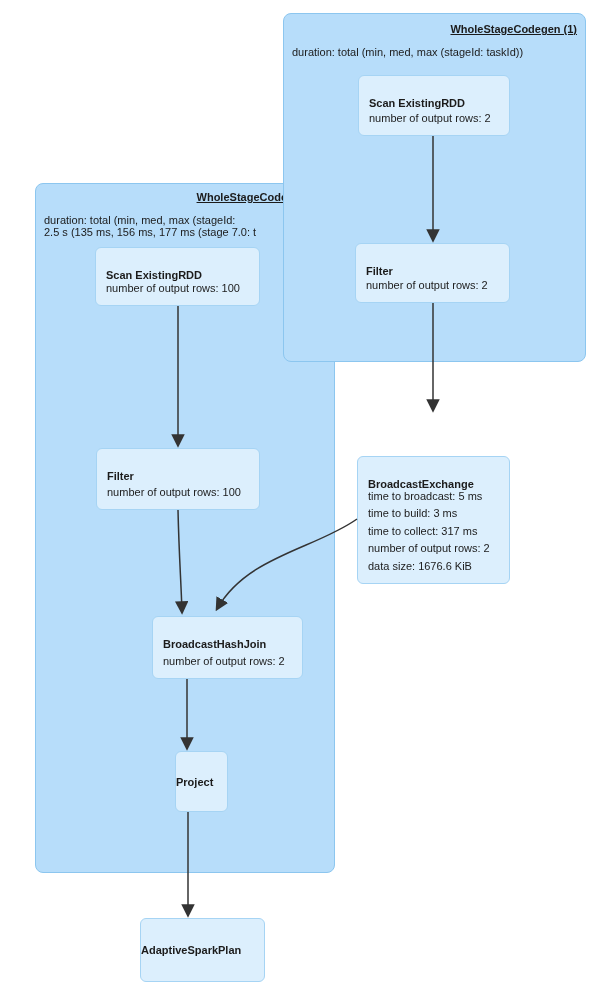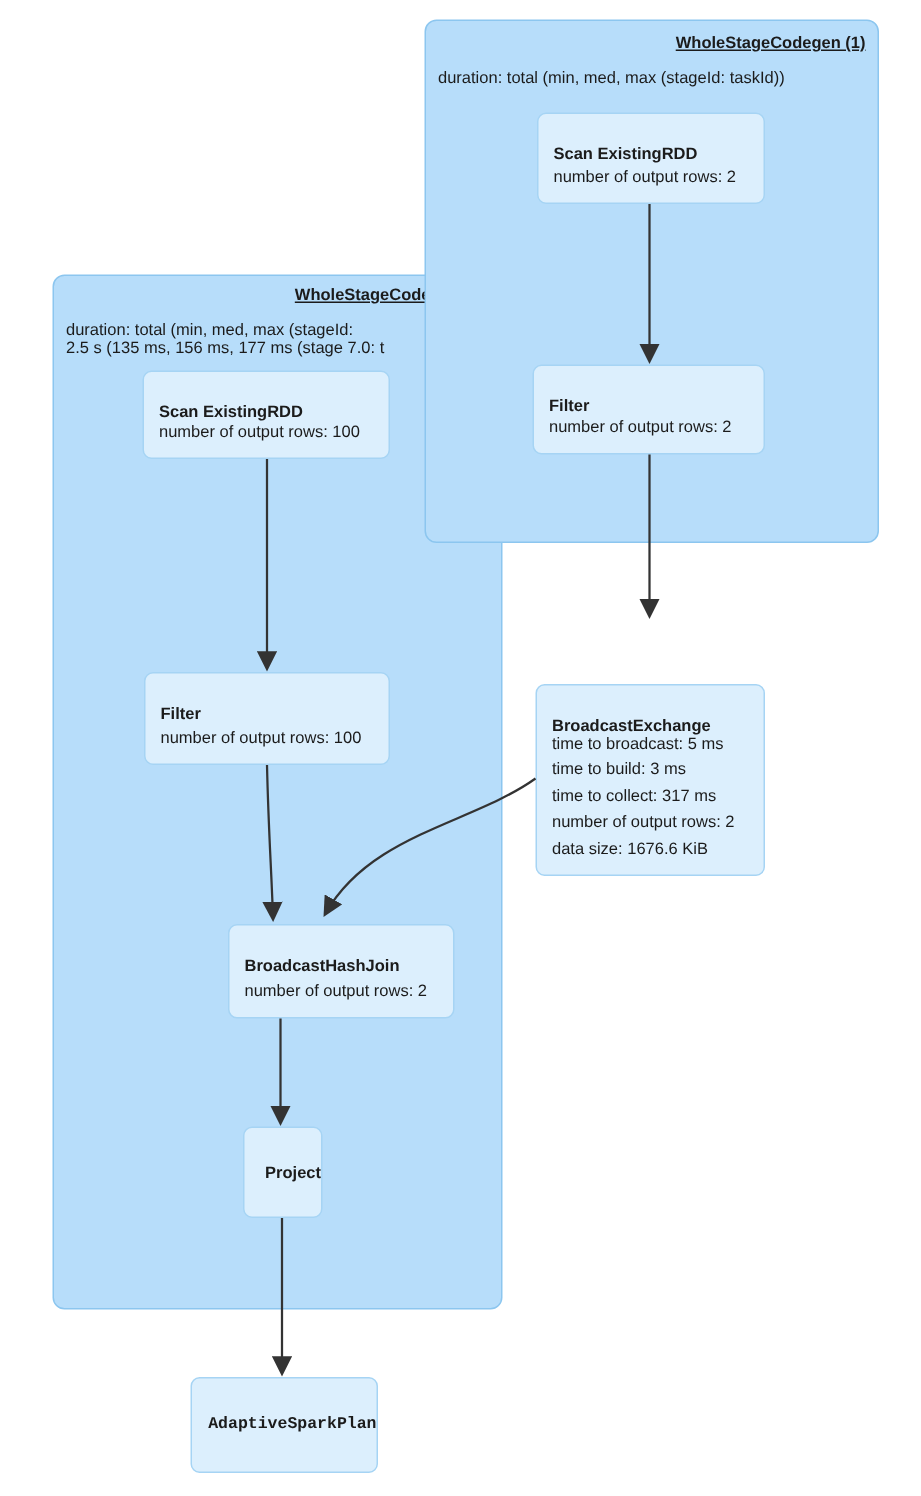--- a/index.html
+++ b/index.html
@@ -59,30 +59,30 @@
     left:10px;right:6px;top:21px;
     font-size:11px;font-weight:700;
     white-space:nowrap;
   }
   .node-metrics{
     position:absolute;
     left:10px;right:6px;bottom:8px;
     font-size:11px;line-height:17.5px;
     white-space:nowrap;
   }
-  .node.center{display:flex;align-items:center;justify-content:flex-end;}
+  .node.center{display:flex;align-items:center;justify-content:flex-start;margin-left:13px;}
   .node.center .node-title{position:static;}
   #n-scan-left{left:95px;top:247px;width:165px;height:59px;}
   #n-filter-left{left:96px;top:448px;width:164px;height:62px;}
   #n-scan-right{left:358px;top:75px;width:152px;height:61px;}
   #n-filter-right{left:355px;top:243px;width:155px;height:60px;}
   #n-bex{left:357px;top:413px;width:153px;height:128px;margin-top:43px;}
   #n-bhj{left:112px;top:616px;width:151px;height:63px;margin-left:40px;}
   #n-project{left:162px;top:751px;width:53px;height:61px;}
-  #n-asp{left:127px;top:918px;width:125px;height:64px;font-family:Liberation Mono, monospace;}
+  #n-asp{left:127px;top:918px;width:125px;height:64px;}
   #edges{
     position:absolute;left:0;top:0;
     pointer-events:none;
   }
   .edge{
     fill:none;
     stroke:var(--arrow);
     stroke-width:1.5px;
   }
   #arrowhead path{fill:var(--arrow);}

